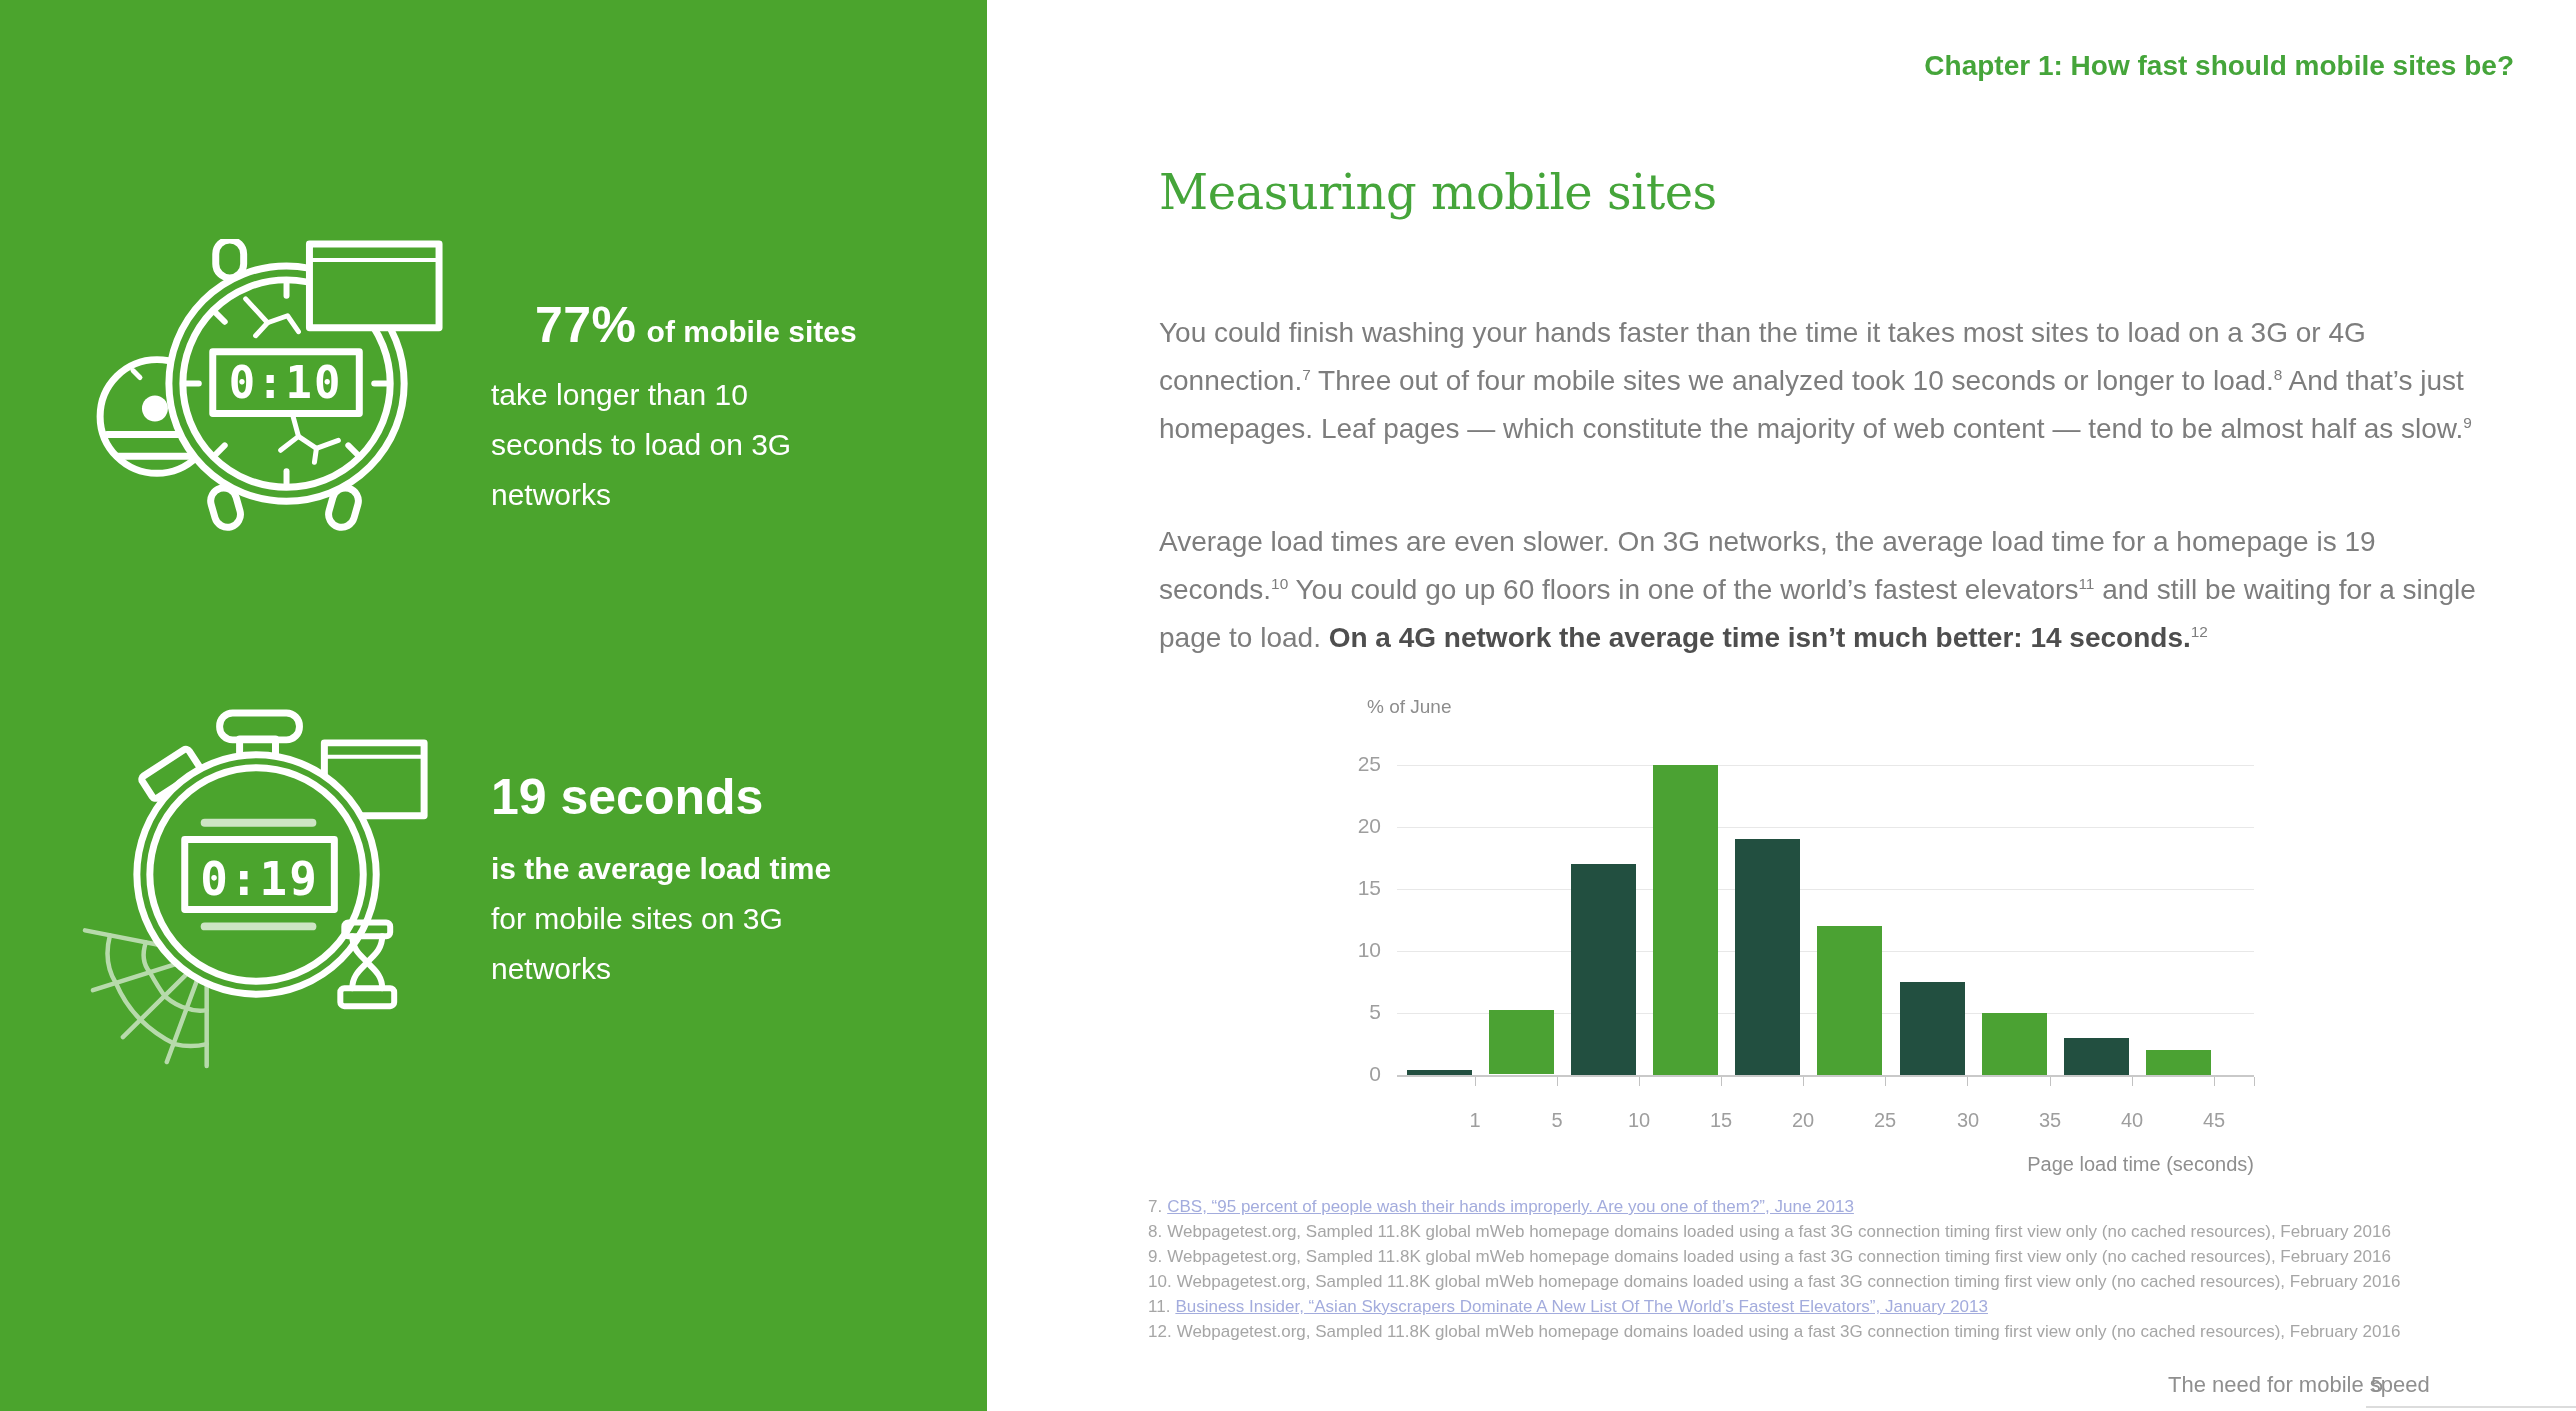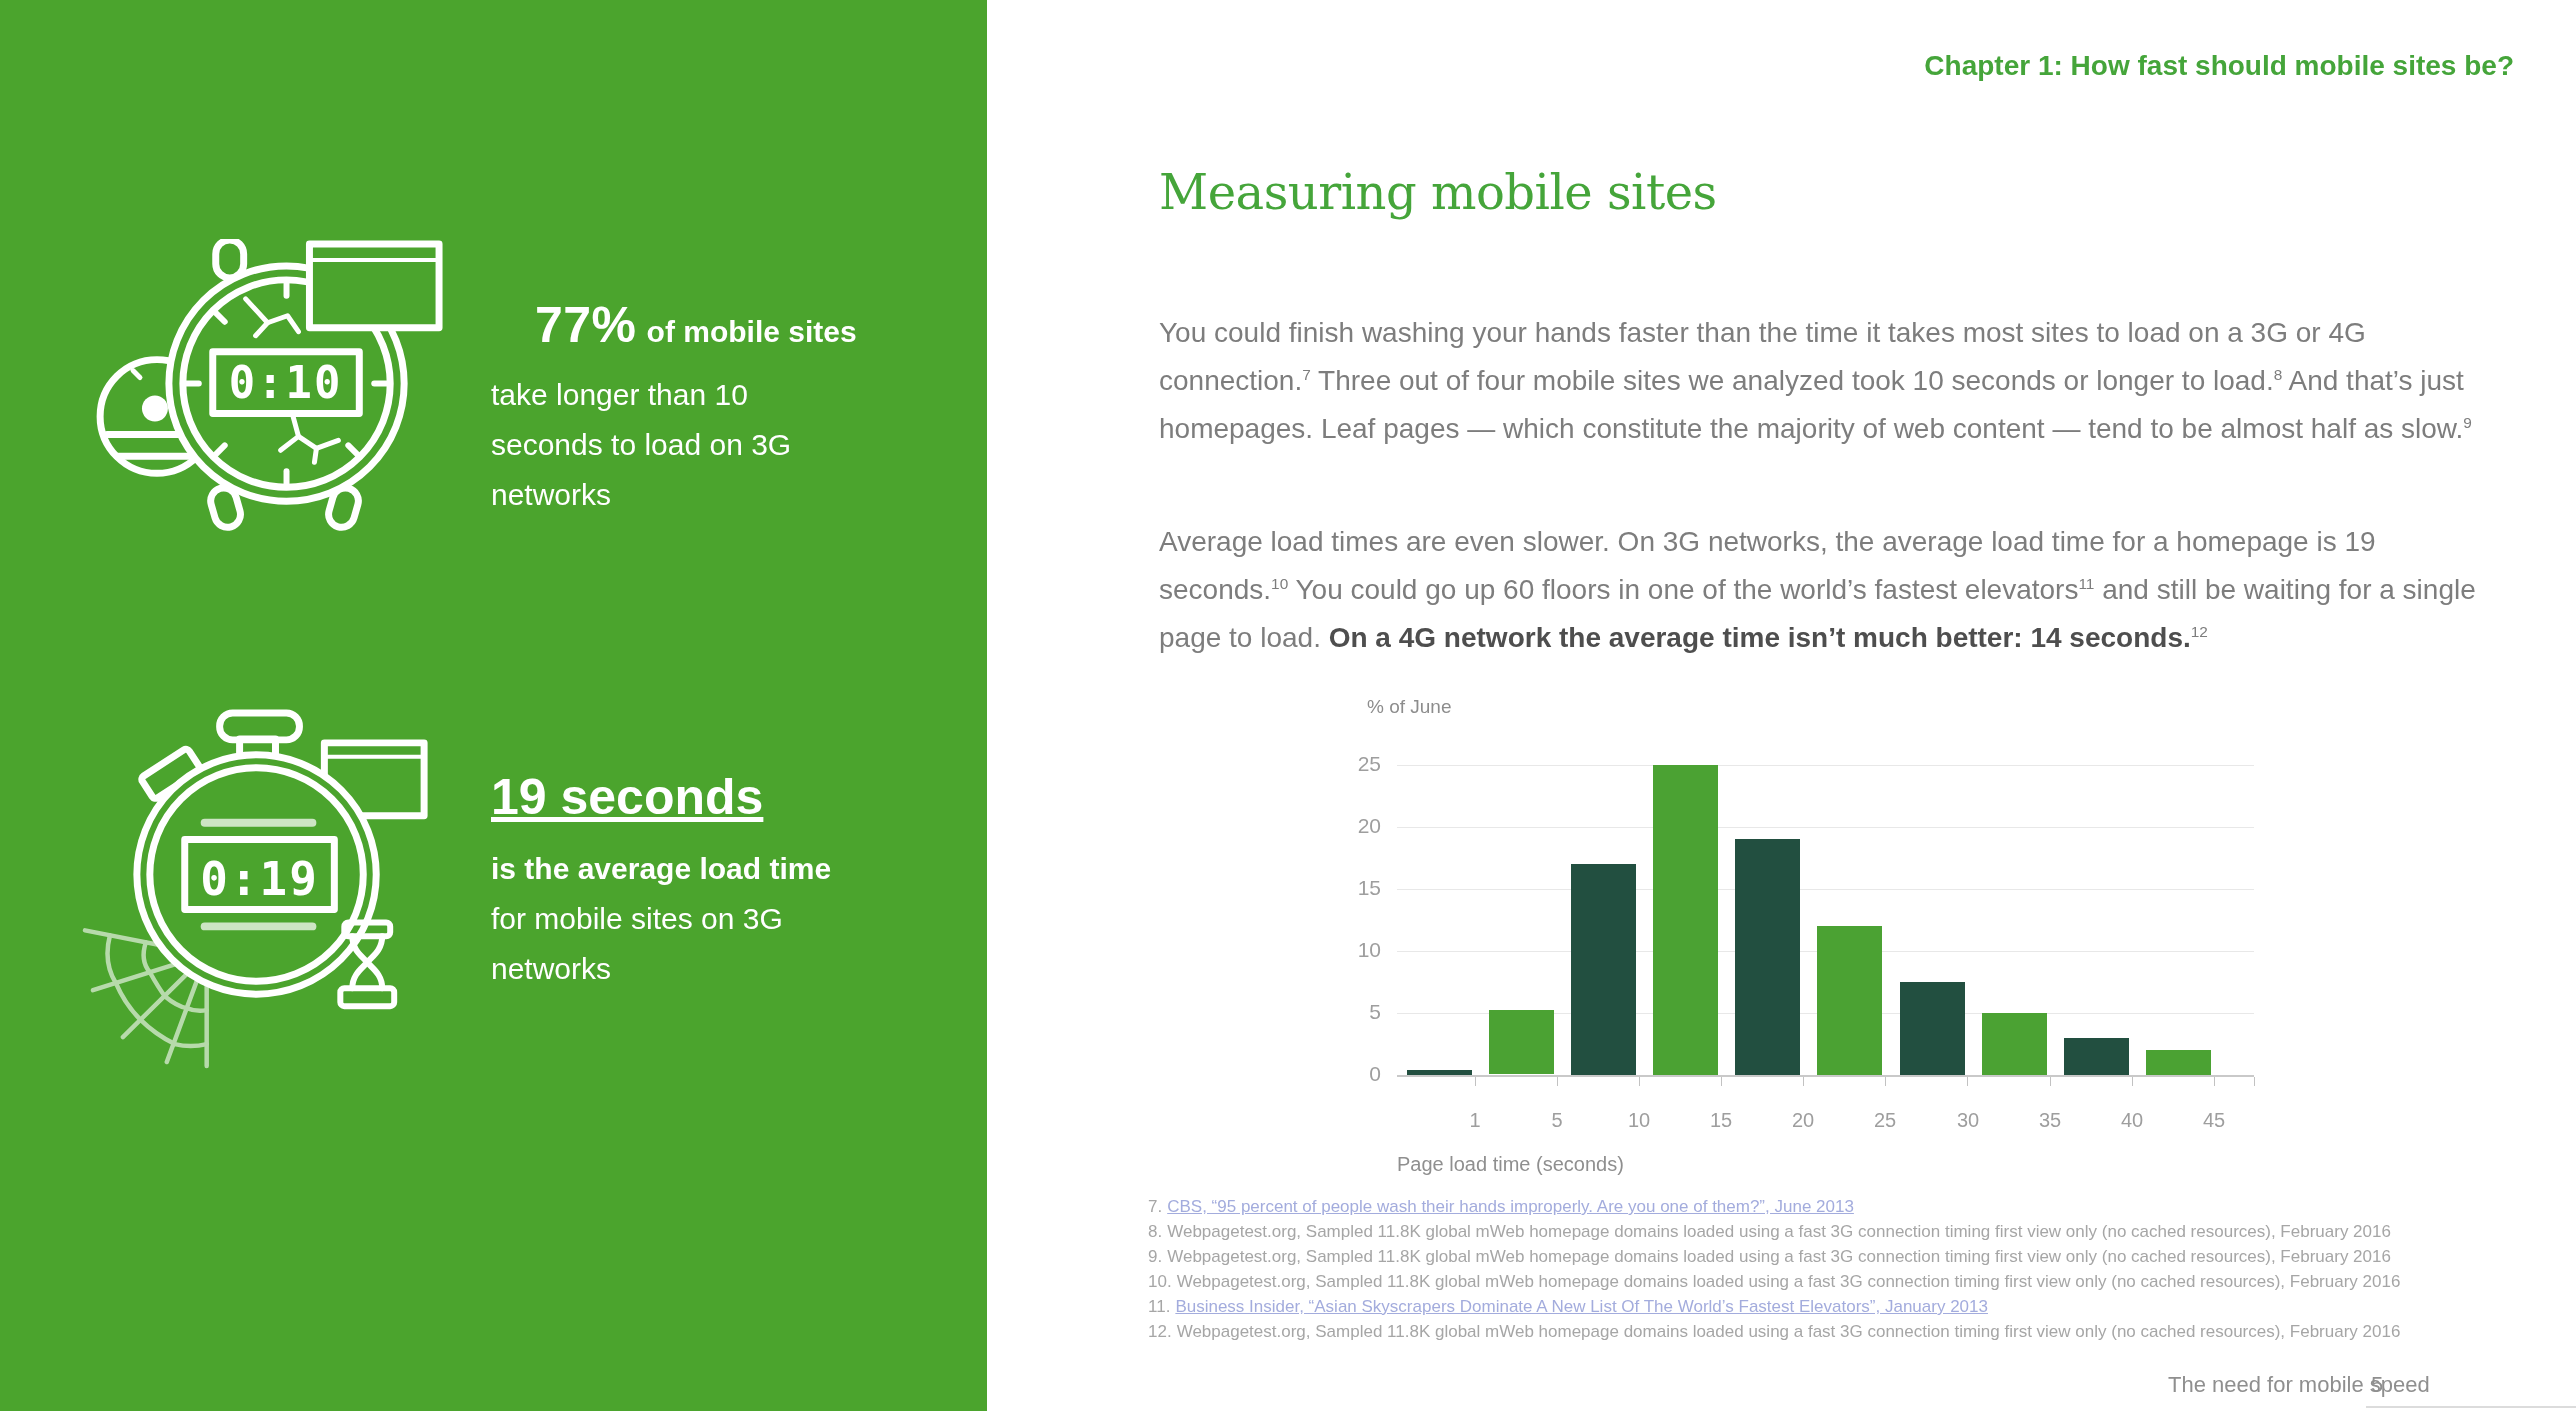--- a/index.html
+++ b/index.html
@@ -16,21 +16,21 @@
   body{font-family:"Liberation Sans",sans-serif;background:#fff;overflow:hidden;}
   #page{position:relative;width:2576px;height:1412px;background:#fff;}
 
   
   .panel{position:absolute;left:0;top:0;width:987px;height:1412px;background:var(--green);}
   .illus{position:absolute;}
   .stat{position:absolute;color:#fff;}
   .stat-head{white-space:nowrap;}
   .stat-big{font-size:50px;font-weight:bold;letter-spacing:0.5px;margin-left:44px;}
   .stat-head-bold{font-size:30px;font-weight:bold;margin-left:10px;}
-  .stat-big-line{font-size:50px;font-weight:bold;margin-bottom:18px;text-decoration:underline;}
+  .stat-big-line{font-size:50px;font-weight:bold;margin-bottom:18px;}
   .stat-bold-line{font-size:30px;font-weight:bold;line-height:50px;}
   .stat-body{font-size:30px;line-height:50px;font-weight:normal;}
   #stat1{left:491px;top:296px;width:349px;}
   #stat1 .stat-body{margin-top:16px;}
   #stat2{left:491px;top:768px;width:367px;}
 
   
   .chapter{position:absolute;top:50px;right:62px;font-size:28px;font-weight:bold;color:var(--head-green);}
   h1.page-title{position:absolute;left:1159px;top:164px;font-family:"DejaVu Serif",serif;font-weight:500;
      font-size:48px;color:var(--head-green);letter-spacing:-0.5px;}
@@ -42,21 +42,21 @@
 
   
   #chart{position:absolute;left:1326px;top:686px;width:997px;height:498px;}
   .chart-title{position:absolute;left:41px;top:10px;font-size:19px;color:#8d8d8d;}
   .gridline{position:absolute;height:1px;background:#e8e8e8;z-index:1;}
   .gridline.zero{height:2px;background:#c9c9c9;}
   .ylab{position:absolute;left:0;width:55px;text-align:right;font-size:21px;color:#9e9e9e;}
   .bar{position:absolute;z-index:2;}
   .xlab{position:absolute;width:80px;text-align:center;font-size:20px;color:#9e9e9e;}
   .tick{position:absolute;width:1px;height:9px;background:#c2c2c2;}
-  .chart-xlabel{position:absolute;left:71px;width:857px;top:467px;text-align:left;font-size:20px;color:#8f8f8f;}
+  .chart-xlabel{position:absolute;left:71px;width:857px;top:467px;text-align:right;font-size:20px;color:#8f8f8f;}
 
   
   #footnotes{position:absolute;left:1148px;top:1194px;font-size:17px;line-height:25px;color:var(--fn-gray);}
   .fn{white-space:nowrap;}
   .fn-num{margin-right:5px;}
   .fn-link{color:var(--link);text-decoration:underline;cursor:pointer;}
 
   
   .footer-title{position:absolute;left:2168px;top:1372px;font-size:22px;color:#8f8f8f;}
   .footer-page{position:absolute;left:2365px;top:1372px;width:24px;text-align:center;font-size:22px;color:#8f8f8f;}

